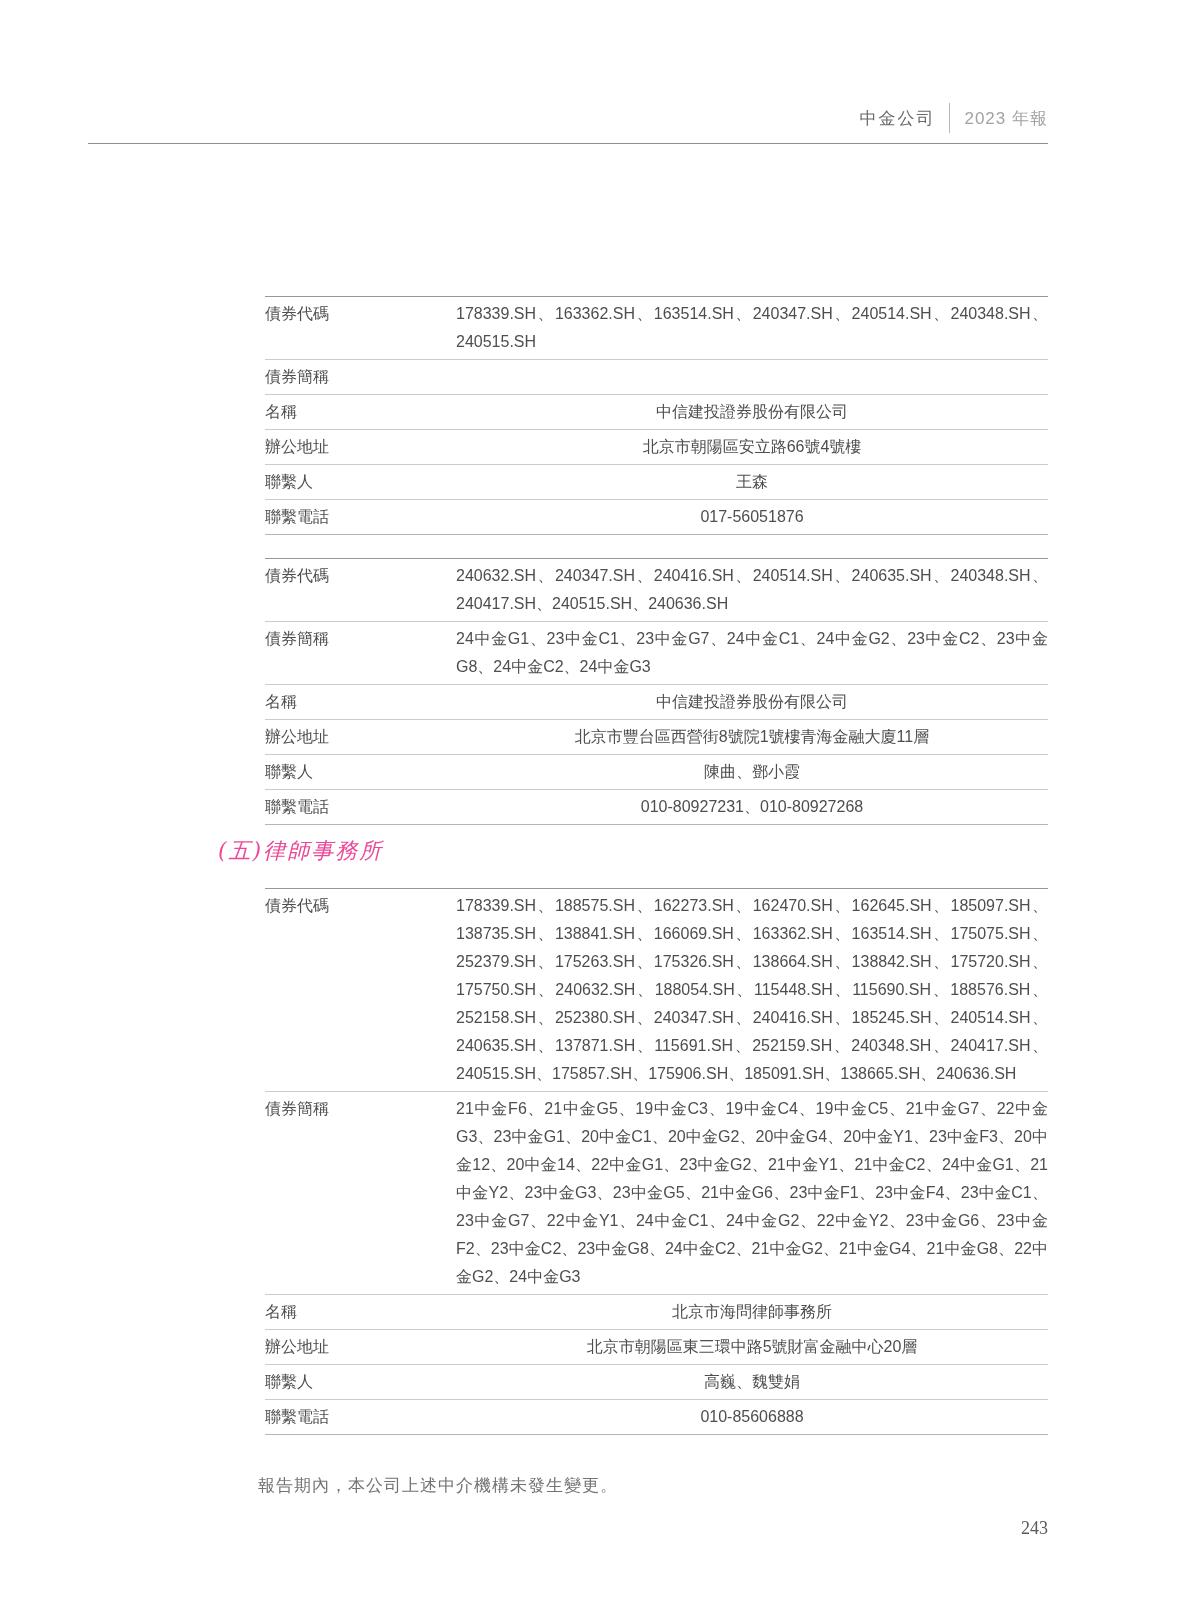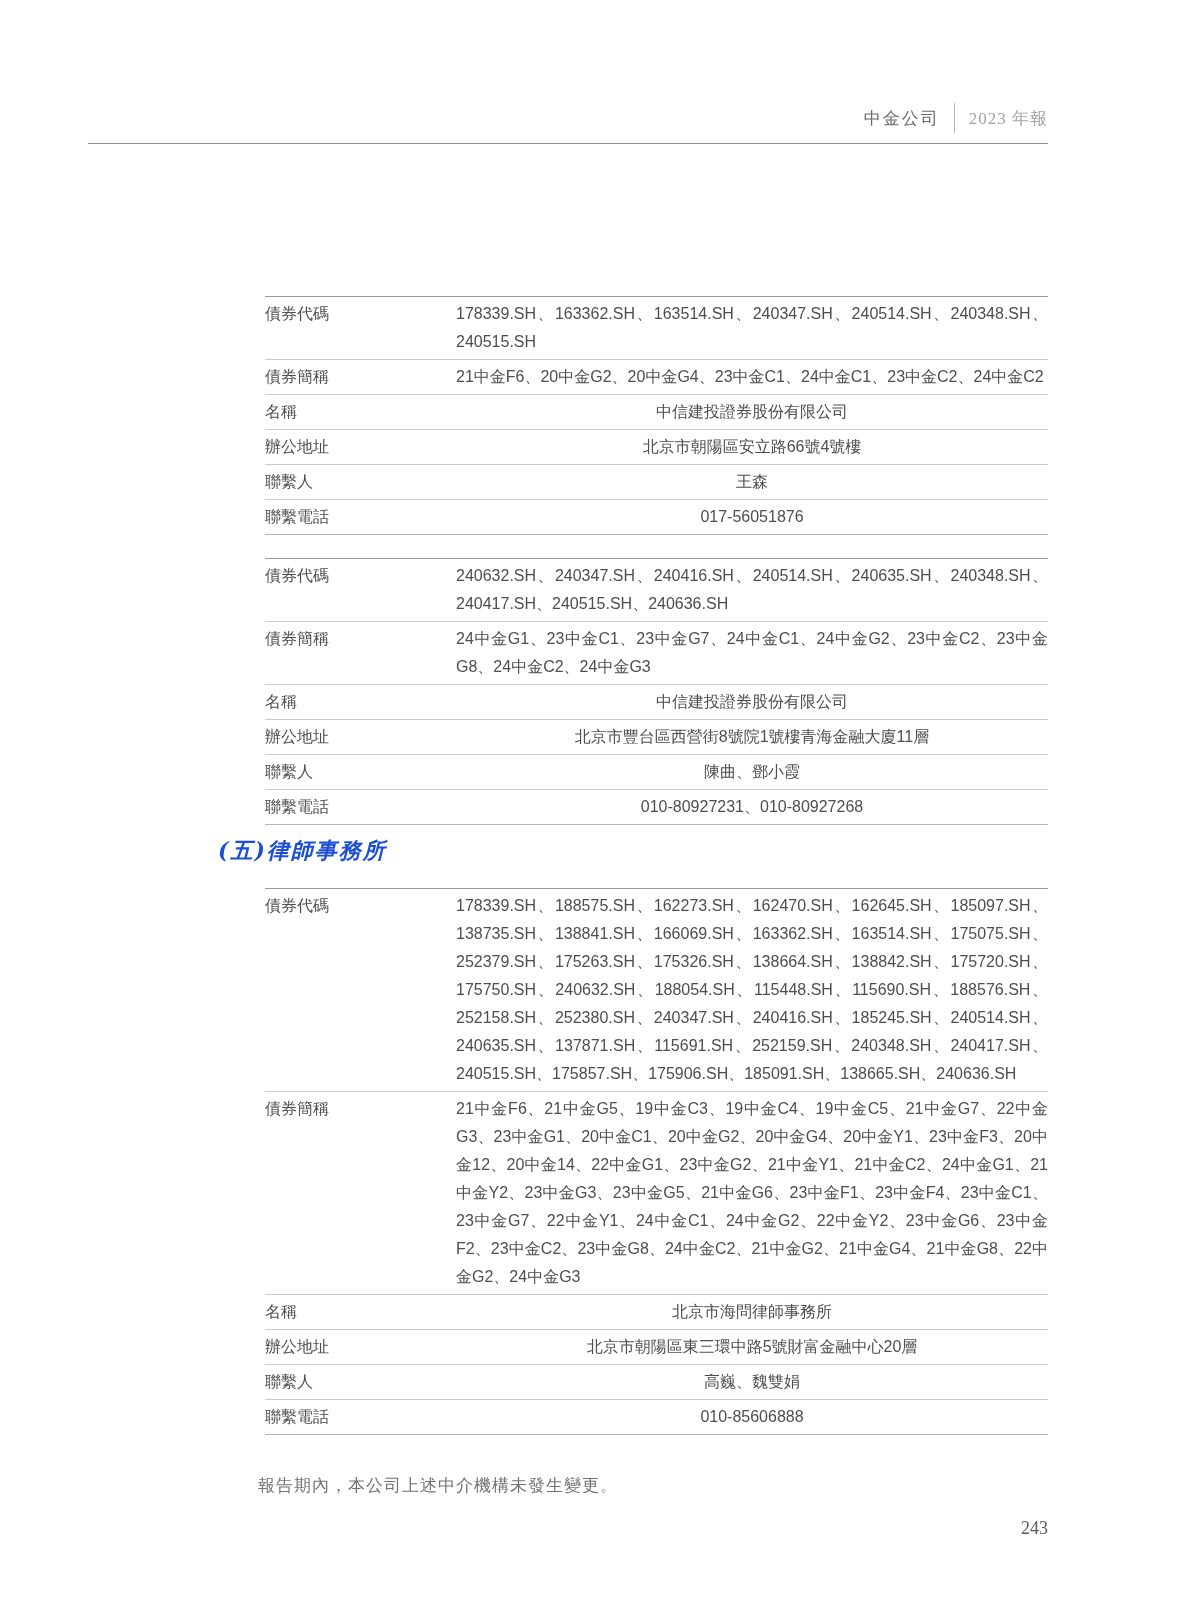--- a/index.html
+++ b/index.html
@@ -9,21 +9,21 @@
     margin:0 auto;
     background:#ffffff;
     font-family:"Liberation Sans","DejaVu Sans",sans-serif;
     color:#4e4e4e;
     overflow:hidden;
   }
   
   .header{
     position:absolute;top:103px;left:88px;right:142px;
     display:flex;justify-content:flex-end;align-items:center;
-    font-family:Liberation Serif, serif;
+    font-family:Liberation Sans, sans-serif;
     font-size:17px;
   }
   .header .brand{color:#6a6a6a;letter-spacing:2px;}
   .header .divider{width:1px;height:30px;background:#b9b9b9;margin:0 14px;}
   .header .edition{color:#a3a3a3;letter-spacing:1px;}
   .header-rule{
     position:absolute;top:143px;left:88px;right:142px;
     height:1px;background:#8f8f8f;
   }
   
@@ -47,22 +47,22 @@
     flex:1;color:#4e4e4e;text-align:justify;
   }
   .doc-table .cell-value.no-justify{text-align:center;}
   #table-1{top:296px;}
   #table-2{top:558px;}
   #table-3{top:888px;}
   
   .section-heading{
     position:absolute;top:836px;left:218px;
     font-family:"DejaVu Serif","Liberation Serif",serif;
-    font-style:italic;font-weight:700;
-    font-size:22px;color:#1d4ed8;letter-spacing:2px;
+    font-style:italic;font-weight:400;
+    font-size:22px;color:#ec4899;letter-spacing:2px;
   }
   
   .footer-note{
     position:absolute;top:1474px;left:258px;
     font-size:17px;color:#737373;letter-spacing:1px;
   }
   .page-number{
     position:absolute;top:1518px;right:142px;
     font-family:Liberation Serif, serif;
     font-size:18px;color:#5a5a5a;
@@ -80,21 +80,20 @@
   </div>
   <div class="header-rule"></div>
 
   <div class="doc-table" id="table-1">
     <div class="row">
       <div class="cell-label">債券代碼</div>
       <div class="cell-value">178339.SH、163362.SH、163514.SH、240347.SH、240514.SH、240348.SH、240515.SH</div>
     </div>
     <div class="row">
       <div class="cell-label">債券簡稱</div>
-      <div class="cell-value">21中金F6、20中金G2、20中金G4、23中金C1、24中金C1、23中金C2、24中金C2</div>
     </div>
     <div class="row">
       <div class="cell-label">名稱</div>
       <div class="cell-value no-justify">中信建投證券股份有限公司</div>
     </div>
     <div class="row">
       <div class="cell-label">辦公地址</div>
       <div class="cell-value no-justify">北京市朝陽區安立路66號4號樓</div>
     </div>
     <div class="row">

